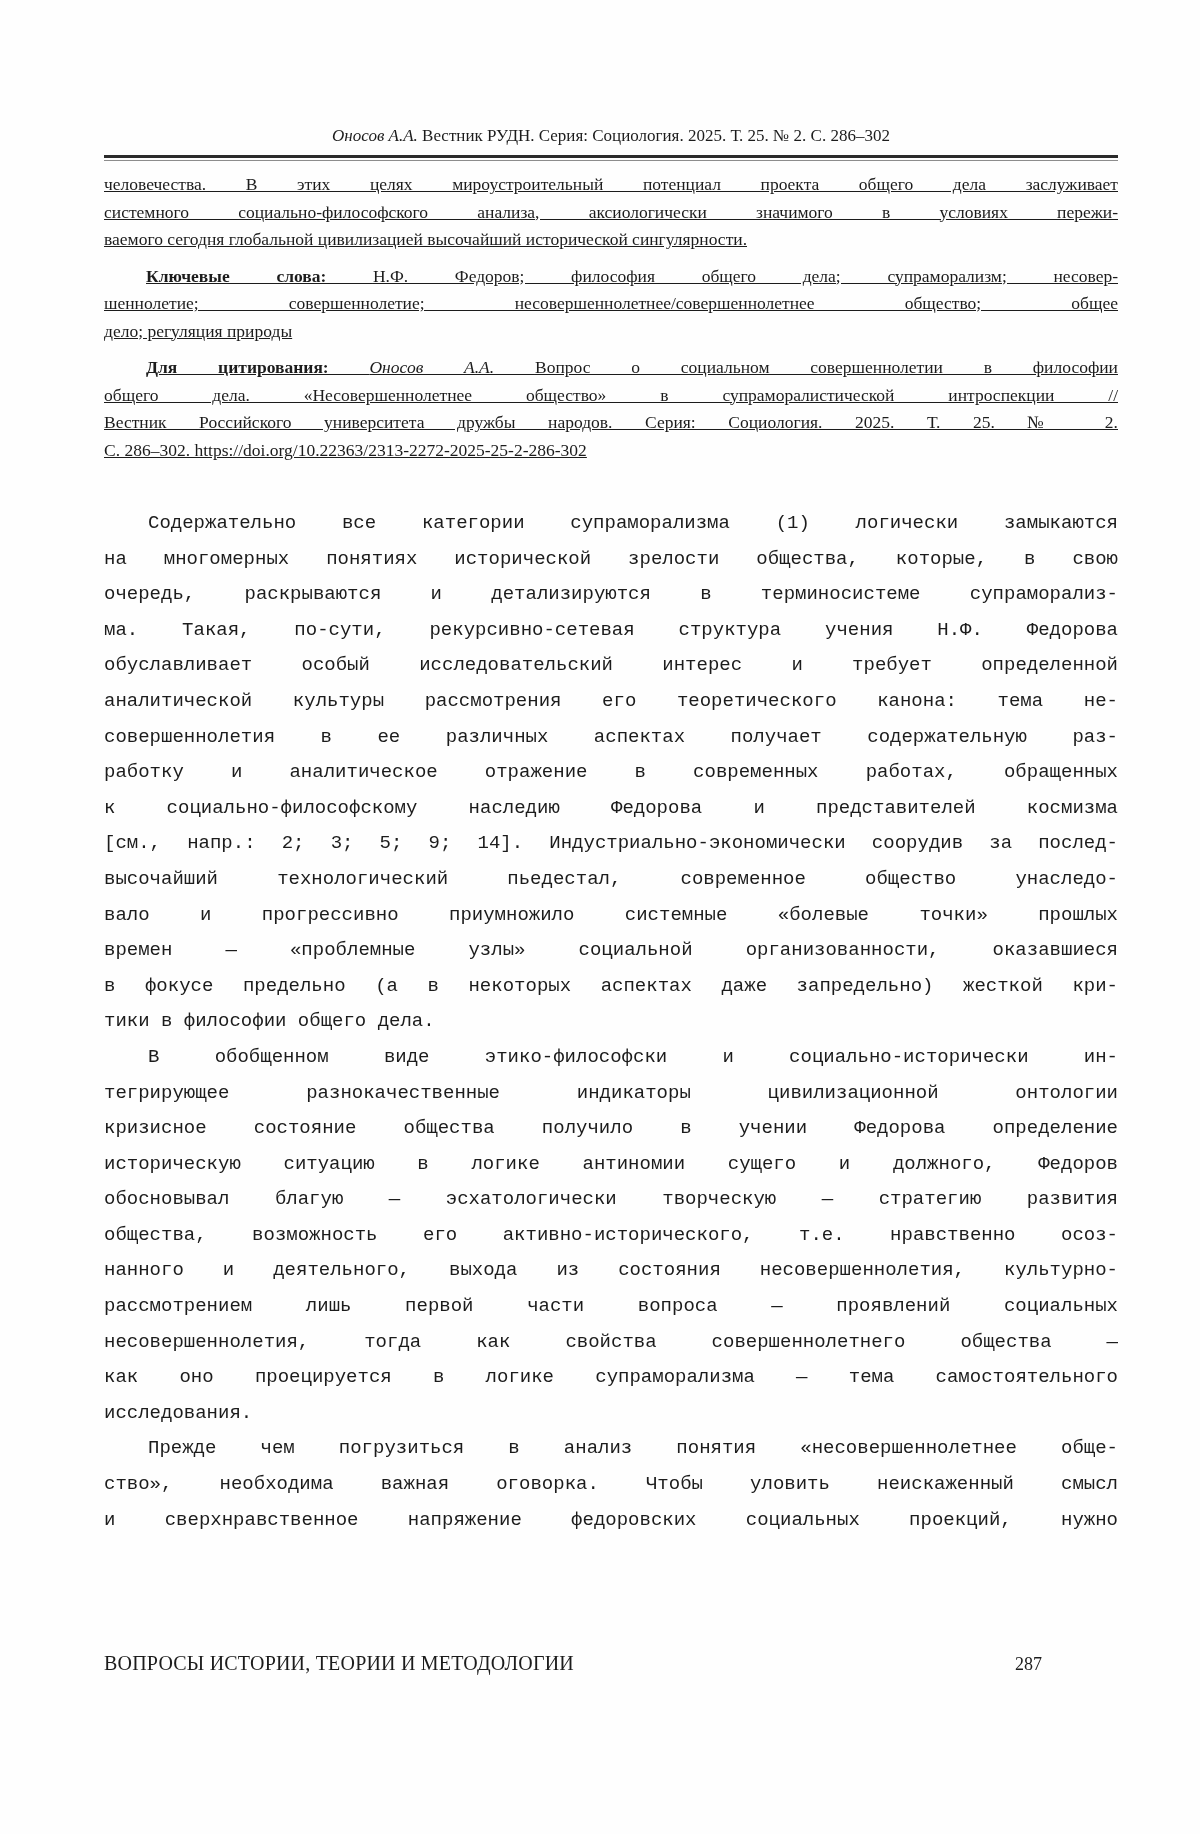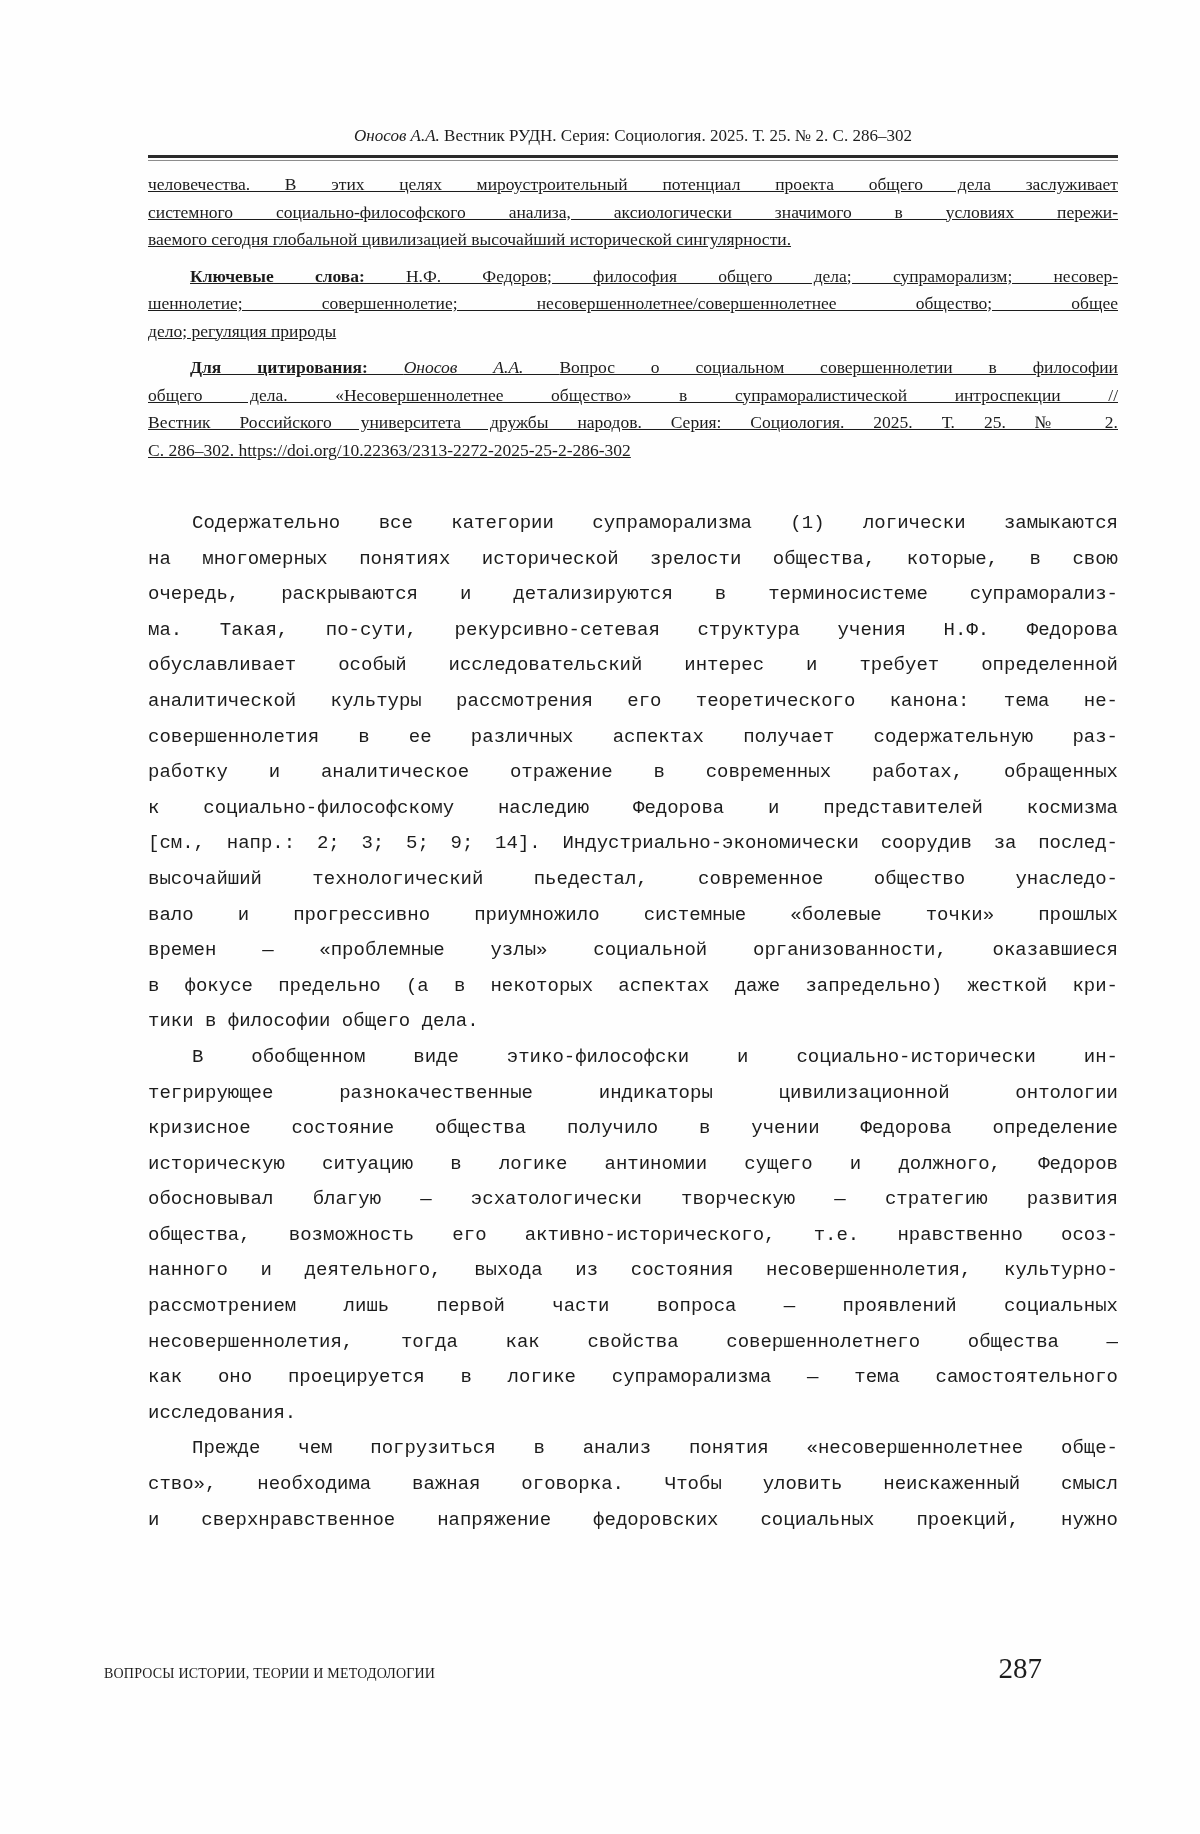--- a/index.html
+++ b/index.html
@@ -5,21 +5,21 @@
   html, body { margin: 0; padding: 0; background: #ffffff; }
   .page {
     position: relative;
     width: 1200px;
     height: 1834px;
     background: #fefefe;
     color: #1c1c1c;
     font-family: "Liberation Serif", "DejaVu Serif", serif;
     overflow: hidden;
   }
-  .col { padding: 0 82px 0 104px; margin-left: 44px; }
+  .col { padding: 0 82px 0 104px; }
 
   
   .running-head {
     margin-top: 124px;
     text-align: center;
     font-size: 17px;
     line-height: 24px;
     white-space: nowrap;
   }
   .running-head .author { font-style: italic; }
@@ -65,24 +65,24 @@
   .footer {
     position: absolute;
     left: 104px;
     right: 158px;
     top: 1652px;
     display: flex;
     justify-content: space-between;
     align-items: baseline;
   }
   .footer .section-title {
-    font-size: 14px;
+    font-size: 20px;
     letter-spacing: 0.2px;
   }
-  .footer .page-number { font-size: 29px; margin-left: 12px; }
+  .footer .page-number { font-size: 18px; margin-left: 12px; }
 </style>
 </head>
 <body>
 
 <div class="page">
   <div class="col">
 
     <div class="running-head">
       <span class="author">Оносов А.А.</span><span> Вестник РУДН. Серия: Социология. 2025. Т. 25. № 2. С. 286–302</span>
     </div>

